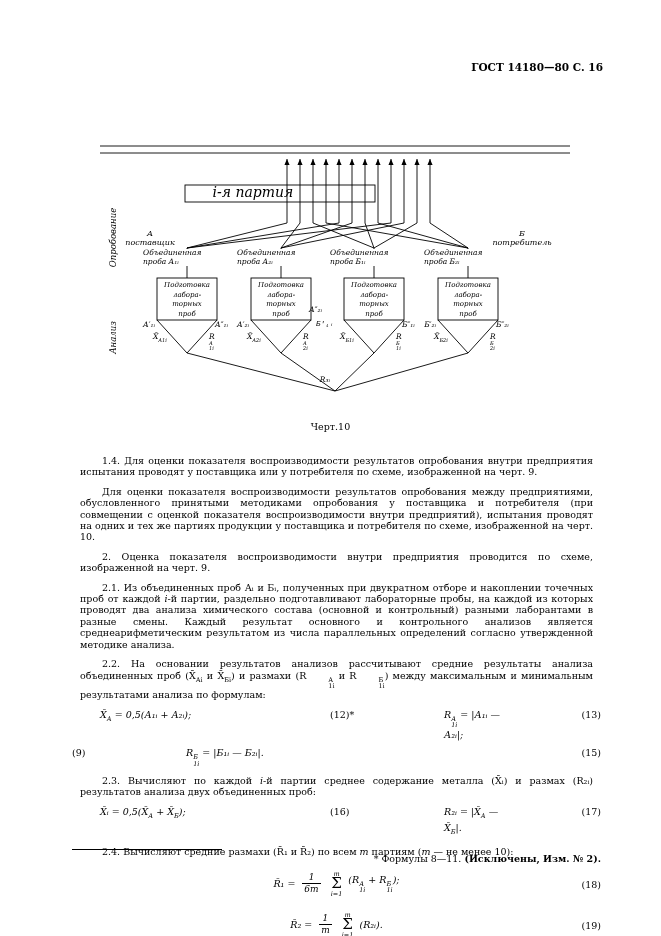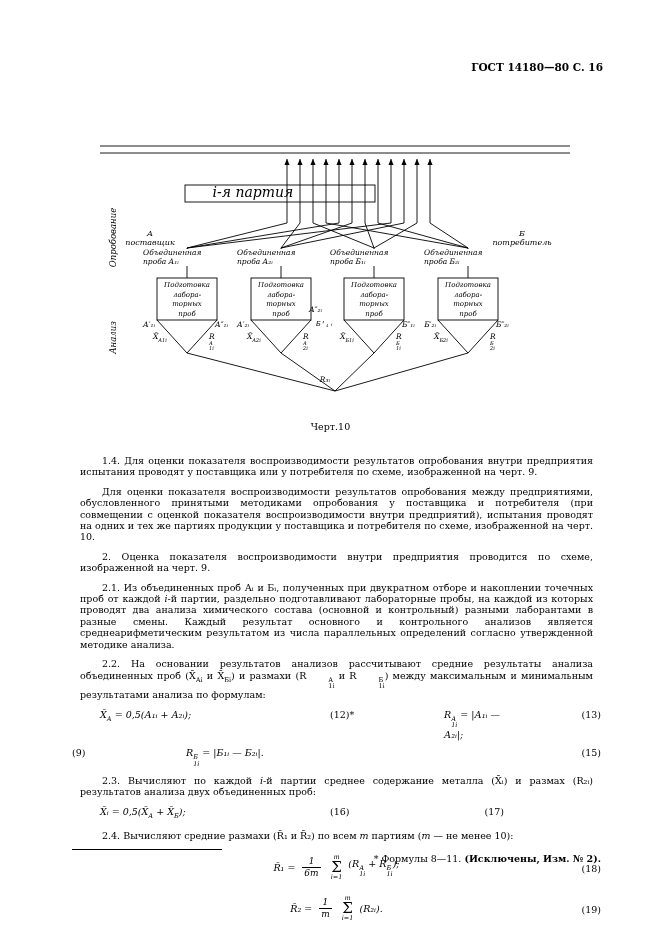--- a/index.html
+++ b/index.html
@@ -240,20 +240,21 @@
             <span>1i</span>
           </span> = |Б₁ᵢ — Б₂ᵢ|.</span>
       <span class="fnR">(15)</span>
     </div>
 
     <p>2.3. Вычисляют по каждой <i>i</i>-й партии среднее содержание металла (X̄ᵢ) и размах (R₂ᵢ) результатов анализа двух объединенных проб:</p>
 
     <div class="frow">
       <span class="fL">X̄ᵢ = 0,5(X̄<sub>А</sub> + X̄<sub>Б</sub>);</span>
       <span class="fnM">(16)</span>
+      <span class="fR">R₂ᵢ = |X̄<sub>А</sub> — X̄<sub>Б</sub>|.</span>
       <span class="fnR">(17)</span>
     </div>
 
     <p>2.4. Вычисляют средние размахи (R̄₁ и R̄₂) по всем <i>m</i> партиям (<i>m</i> — не менее 10):</p>
 
     <div class="bigrow">
       <span class="bigf">
         <span>R̄₁ =</span>
         <span class="frac">
           <span class="num">1</span>

